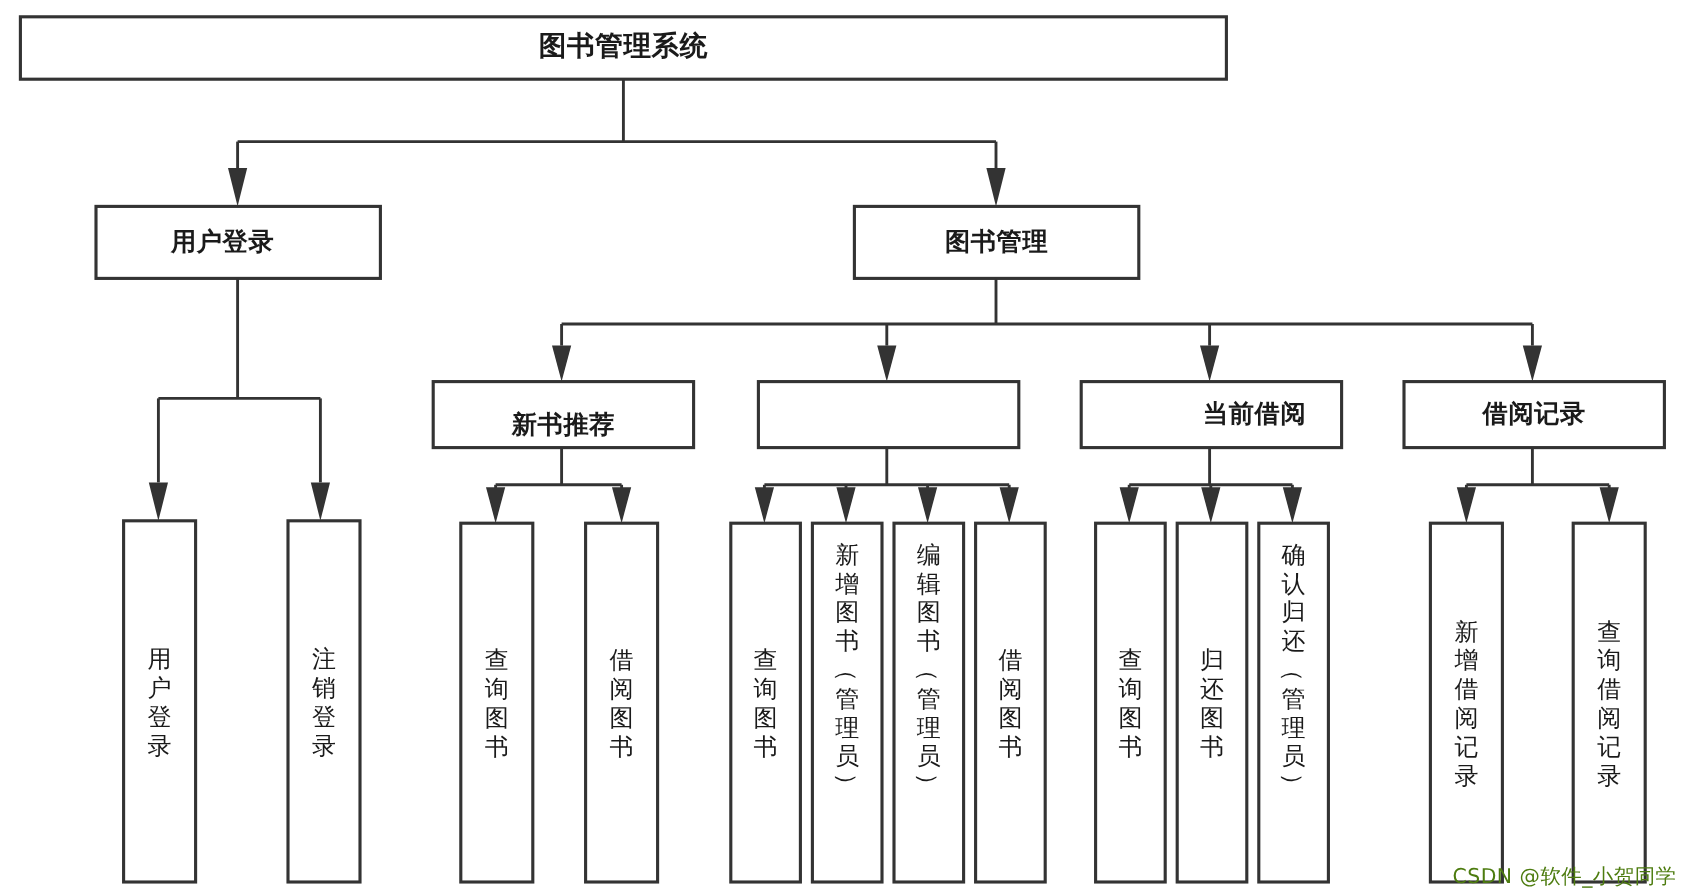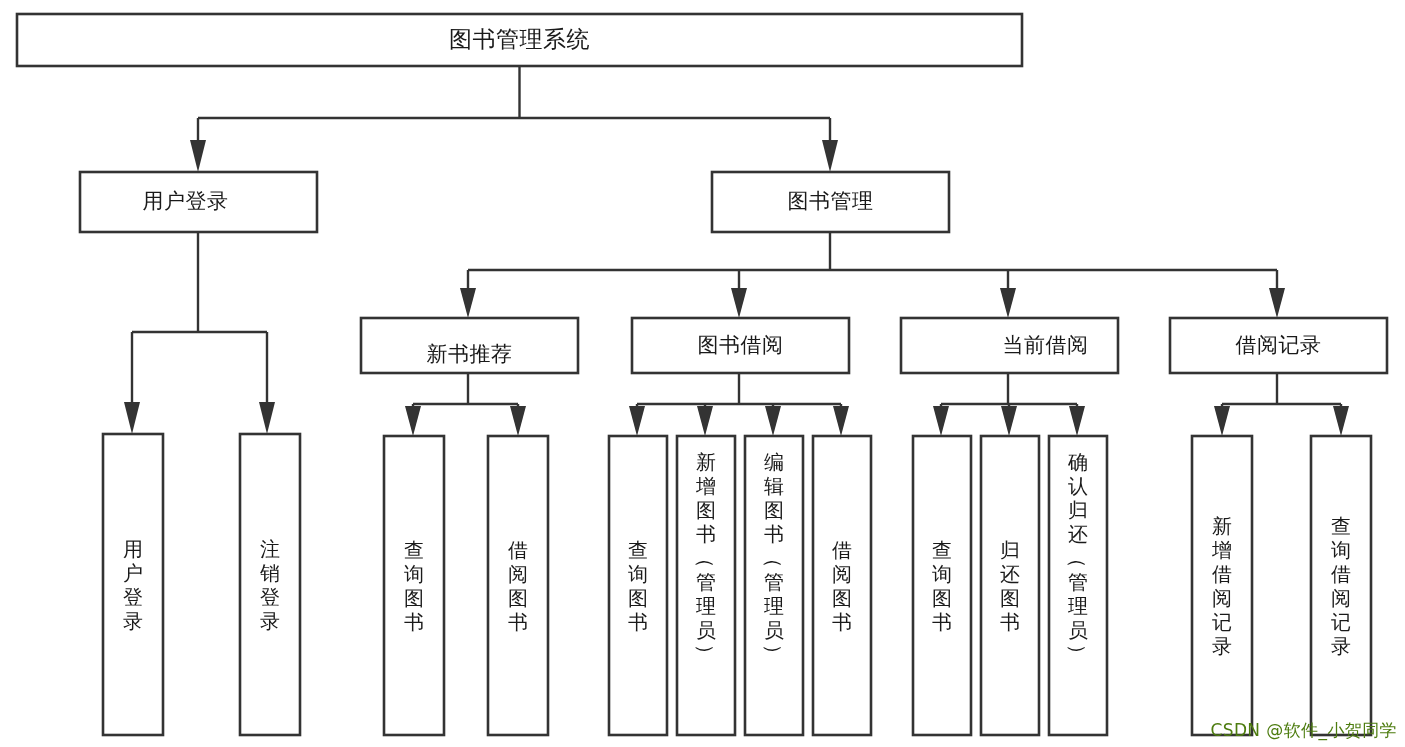--- a/index.html
+++ b/index.html
@@ -50,20 +50,21 @@
     align-items: center;
     justify-content: center;
     text-align: center;
     color: #1a1a1a;
     font-size: 21px;
     line-height: 1.1;
     letter-spacing: 0.5px;
     white-space: nowrap;
     pointer-events: none;
     font-family: "DejaVu Sans", "Liberation Sans", sans-serif;
+    font-weight: bold;
   }
   
   .node-label-v {
     position: absolute;
     display: flex;
     flex-direction: column;
     align-items: center;
     justify-content: center;
     text-align: center;
     color: #1a1a1a;
@@ -191,21 +192,20 @@
       <rect class="node-box" x="1311" y="436" width="60" height="299"></rect>
     </g>
   </svg>
 
   <div class="node-label-h" style="left:17px; top:14px; width:1005px; height:52px; font-size:23px;">图书管理系统</div>
 
   <div class="node-label-h" style="left:80px; top:172px; width:211px; height:60px;">用户登录</div>
   <div class="node-label-h" style="left:712px; top:172px; width:237px; height:60px;">图书管理</div>
 
   <div class="node-label-h" style="left:361px; top:318px; width:217px; height:73px;">新书推荐</div>
-  <div class="node-label-h" style="left:632px; top:318px; width:217px; height:55px;">图书借阅</div>
   <div class="node-label-h" style="left:901px; top:318px; width:217px; height:55px;padding-left:36px;">当前借阅</div>
   <div class="node-label-h" style="left:1170px; top:318px; width:217px; height:55px;border-radius:25px;">借阅记录</div>
 
   <div class="node-label-v" style="left:103px; top:434px; width:60px; height:301px;">
       <span class="vchar">用</span>
       <span class="vchar">户</span>
       <span class="vchar">登</span>
       <span class="vchar">录</span>
     </div>
   <div class="node-label-v" style="left:240px; top:434px; width:60px; height:301px;">

